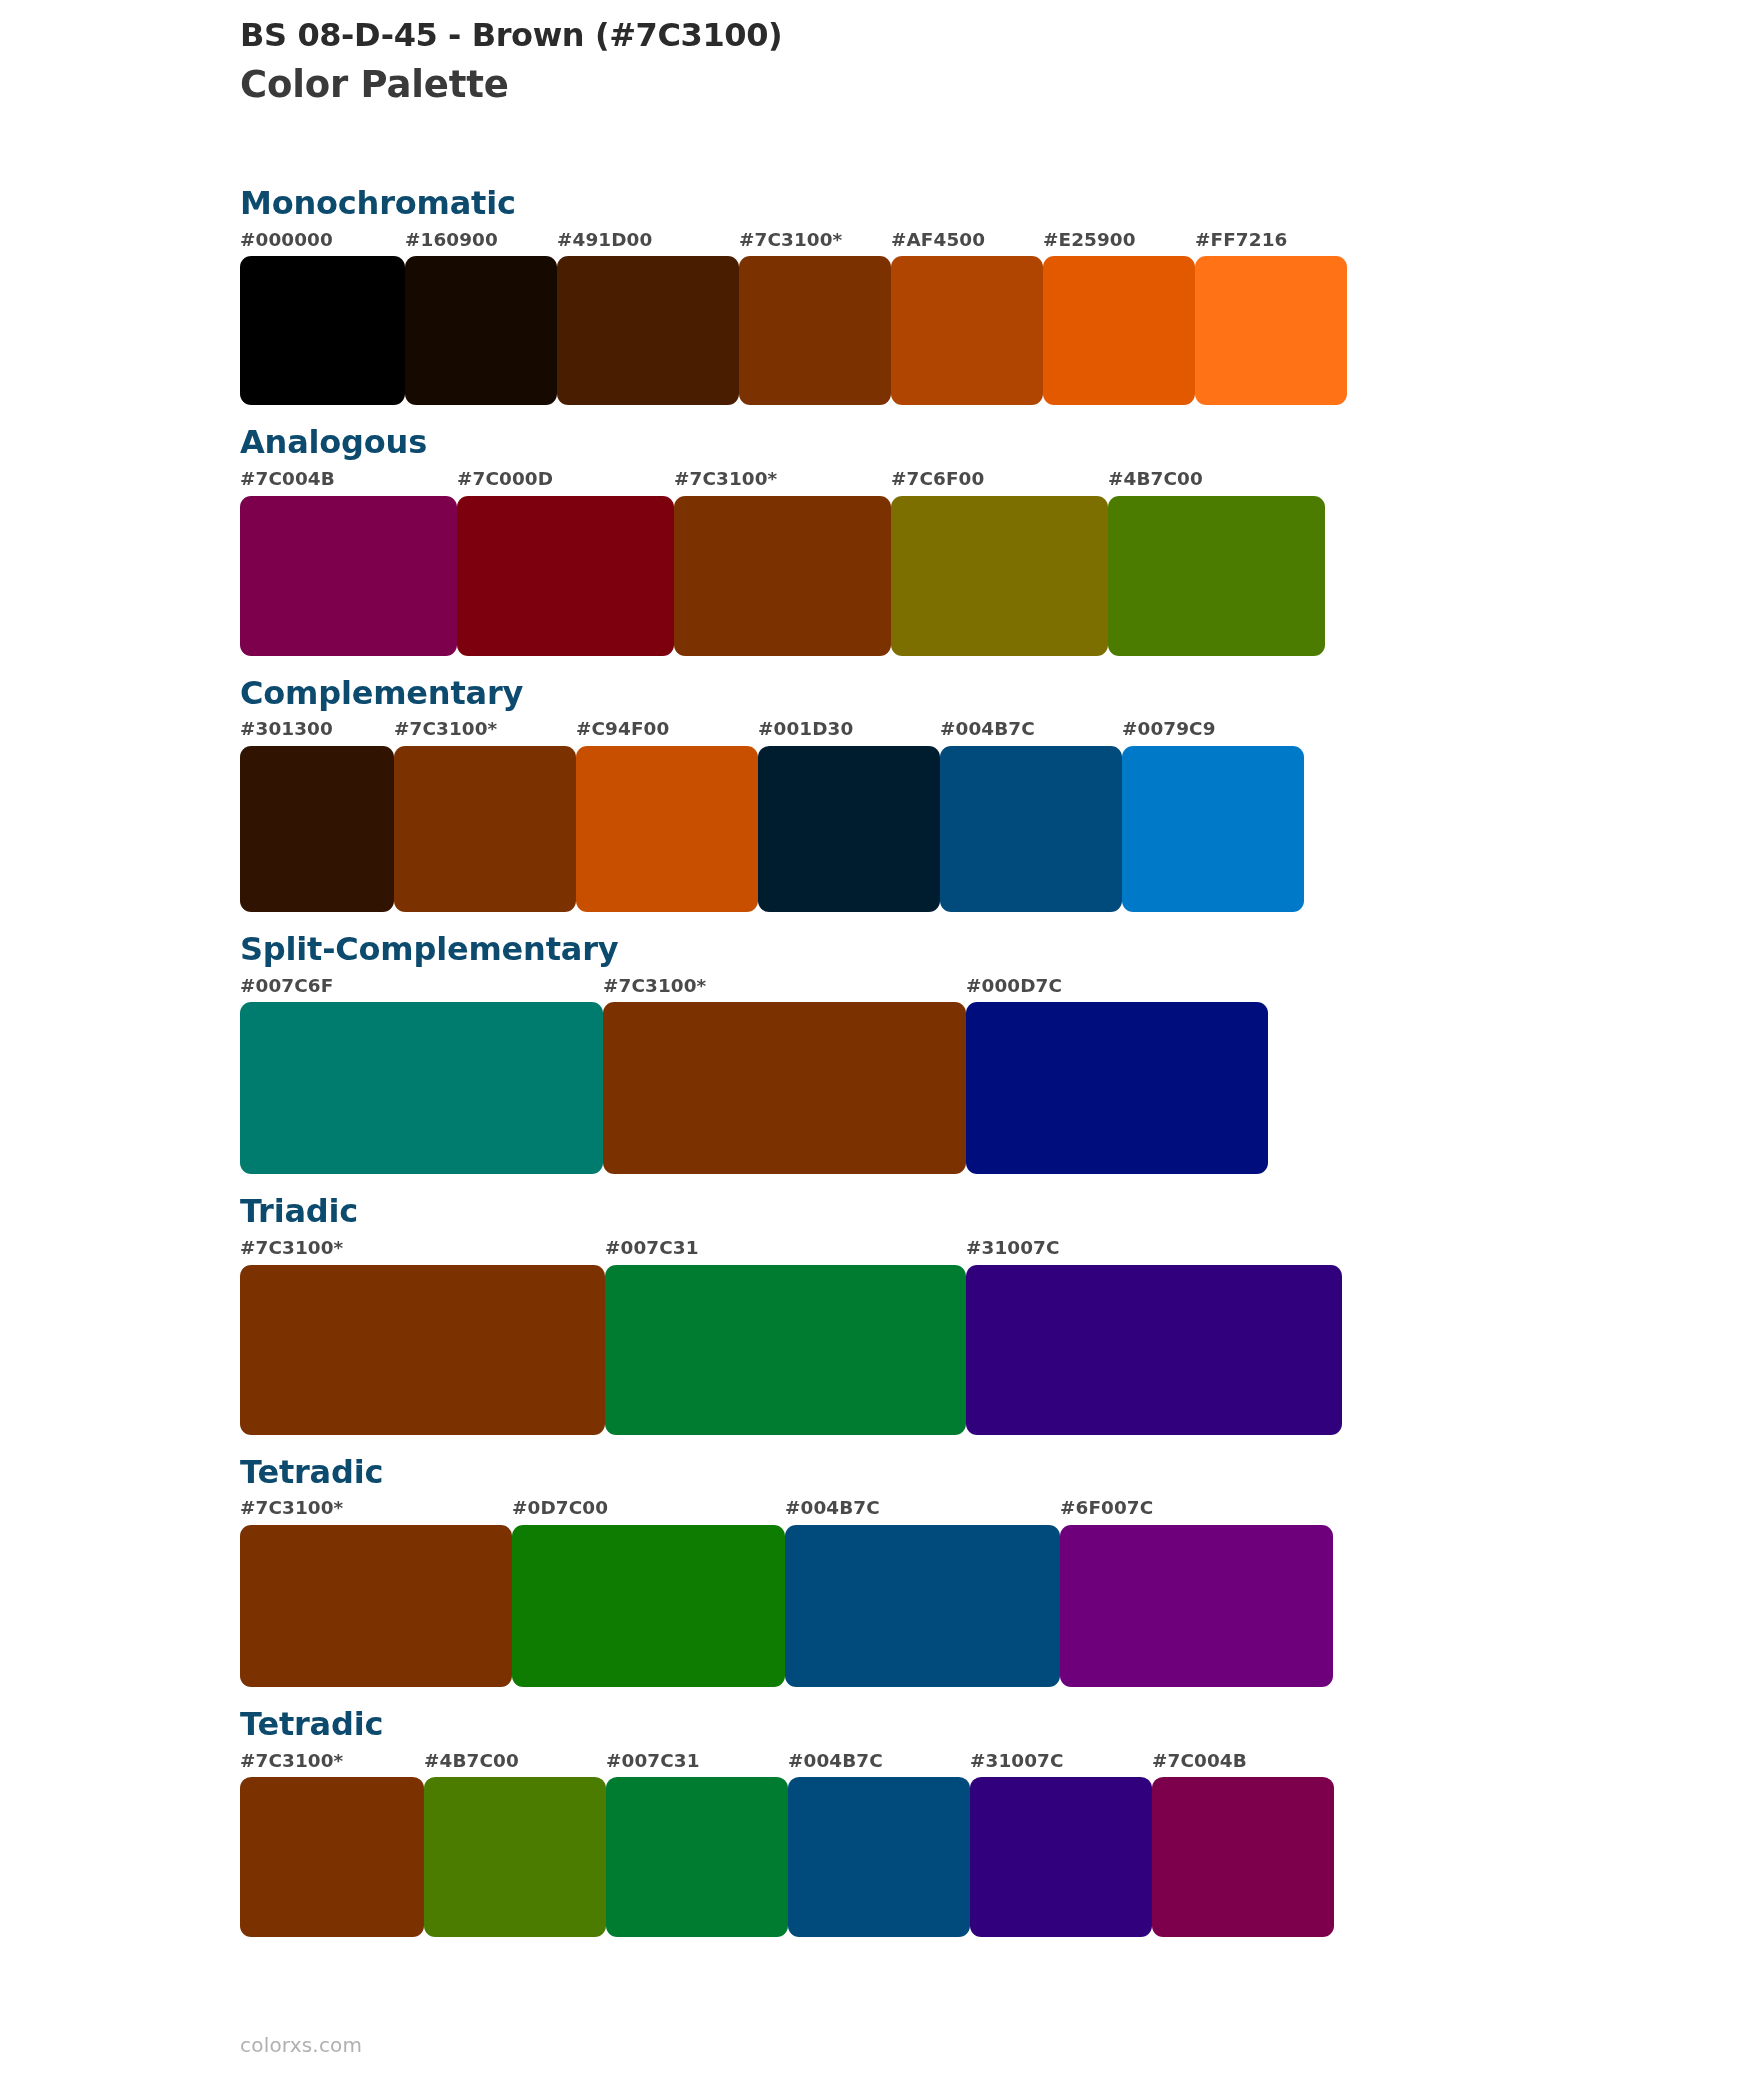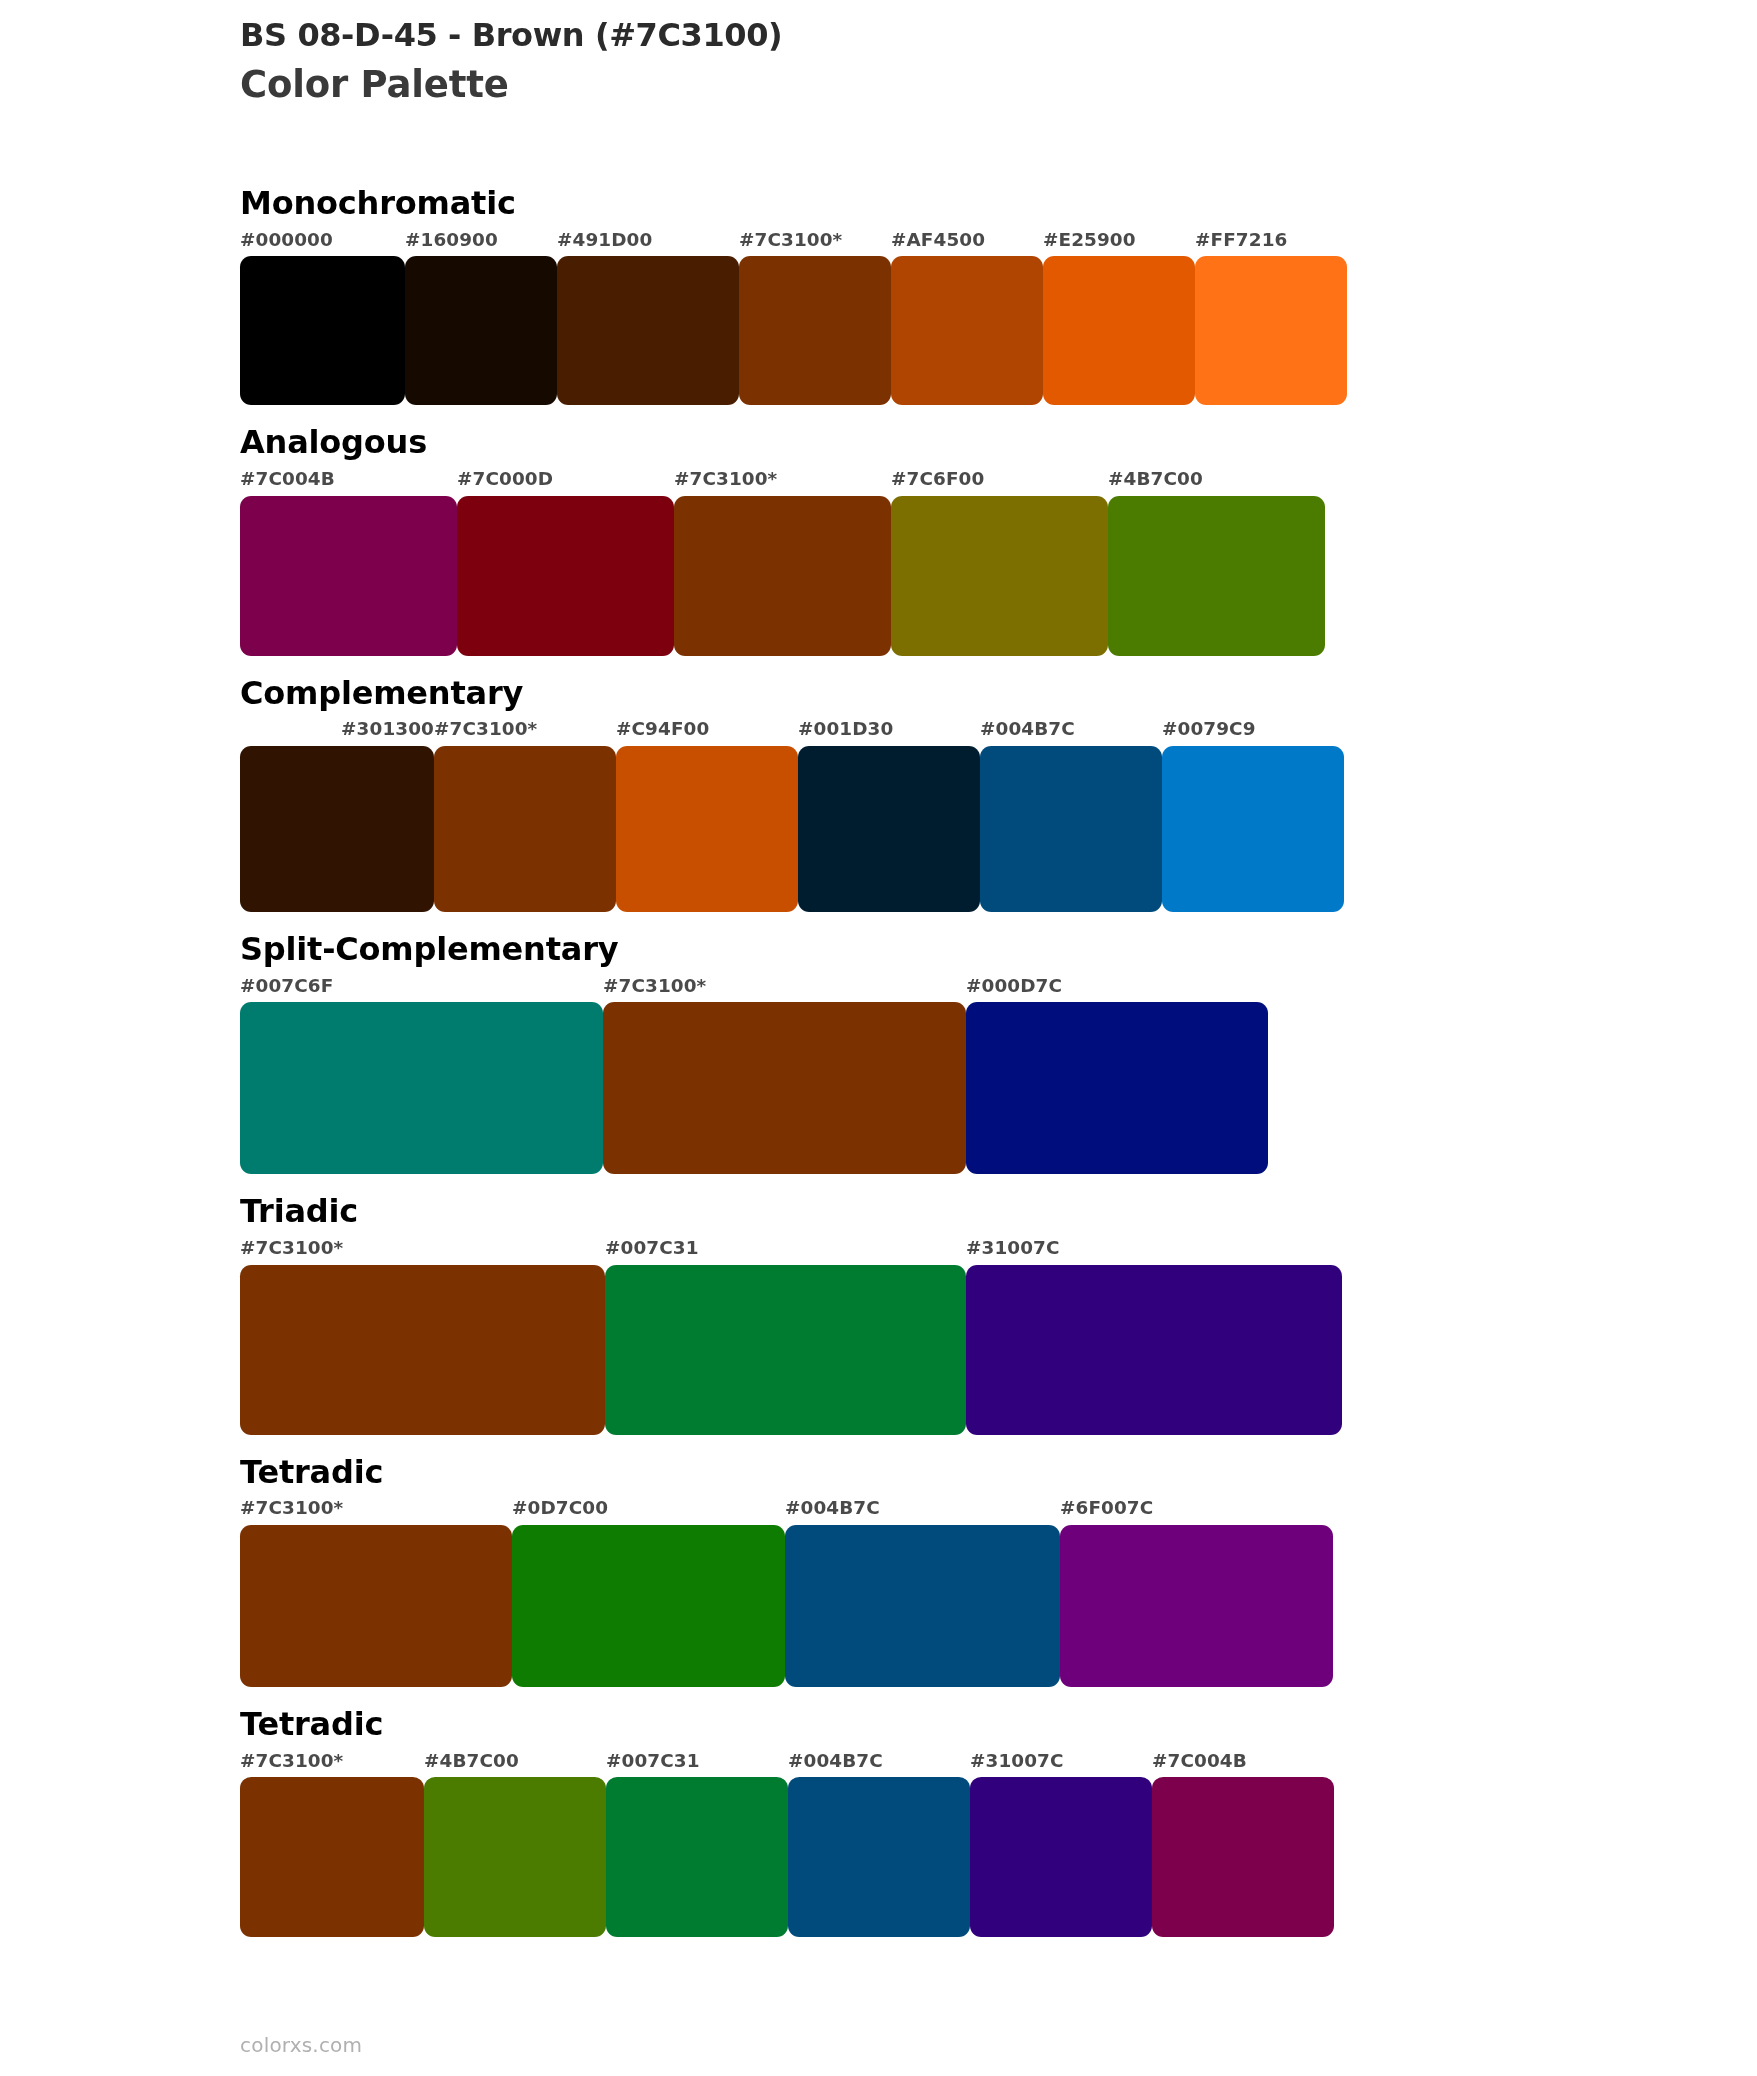--- a/index.html
+++ b/index.html
@@ -55,21 +55,21 @@
   }
   .section {
     position: relative;
     margin-bottom: 19px;
   }
   .section-title {
     margin: 0 0 4.8px 0;
     font-size: 32px;
     line-height: 1.18;
     font-weight: 700;
-    color: #000000;
+    color: #0c4a6e;
     letter-spacing: -0.2px;
   }
   .swatch-row {
     position: relative;
     display: flex;
     align-items: flex-start;
   }
   .swatch {
     position: relative;
     box-sizing: border-box;
@@ -175,21 +175,21 @@
           </div>
           <div class="swatch" style="width: 217px;">
             <span class="swatch-label">#4B7C00</span>
             <span class="swatch-chip" style="background: rgb(75, 124, 0);"></span>
           </div>
         </div>
       </div>
       <div class="section">
         <h3 class="section-title">Complementary</h3>
         <div class="swatch-row row-h-comp">
-          <div class="swatch" style="width: 194px; text-align: right;">
+          <div class="swatch" style="width: 154px;">
             <span class="swatch-label">#301300</span>
             <span class="swatch-chip" style="background: rgb(48, 19, 0);"></span>
           </div>
           <div class="swatch" style="width: 182px;">
             <span class="swatch-label">#7C3100*</span>
             <span class="swatch-chip" style="background: rgb(124, 49, 0);"></span>
           </div>
           <div class="swatch" style="width: 182px;">
             <span class="swatch-label">#C94F00</span>
             <span class="swatch-chip" style="background: rgb(201, 79, 0);"></span>

